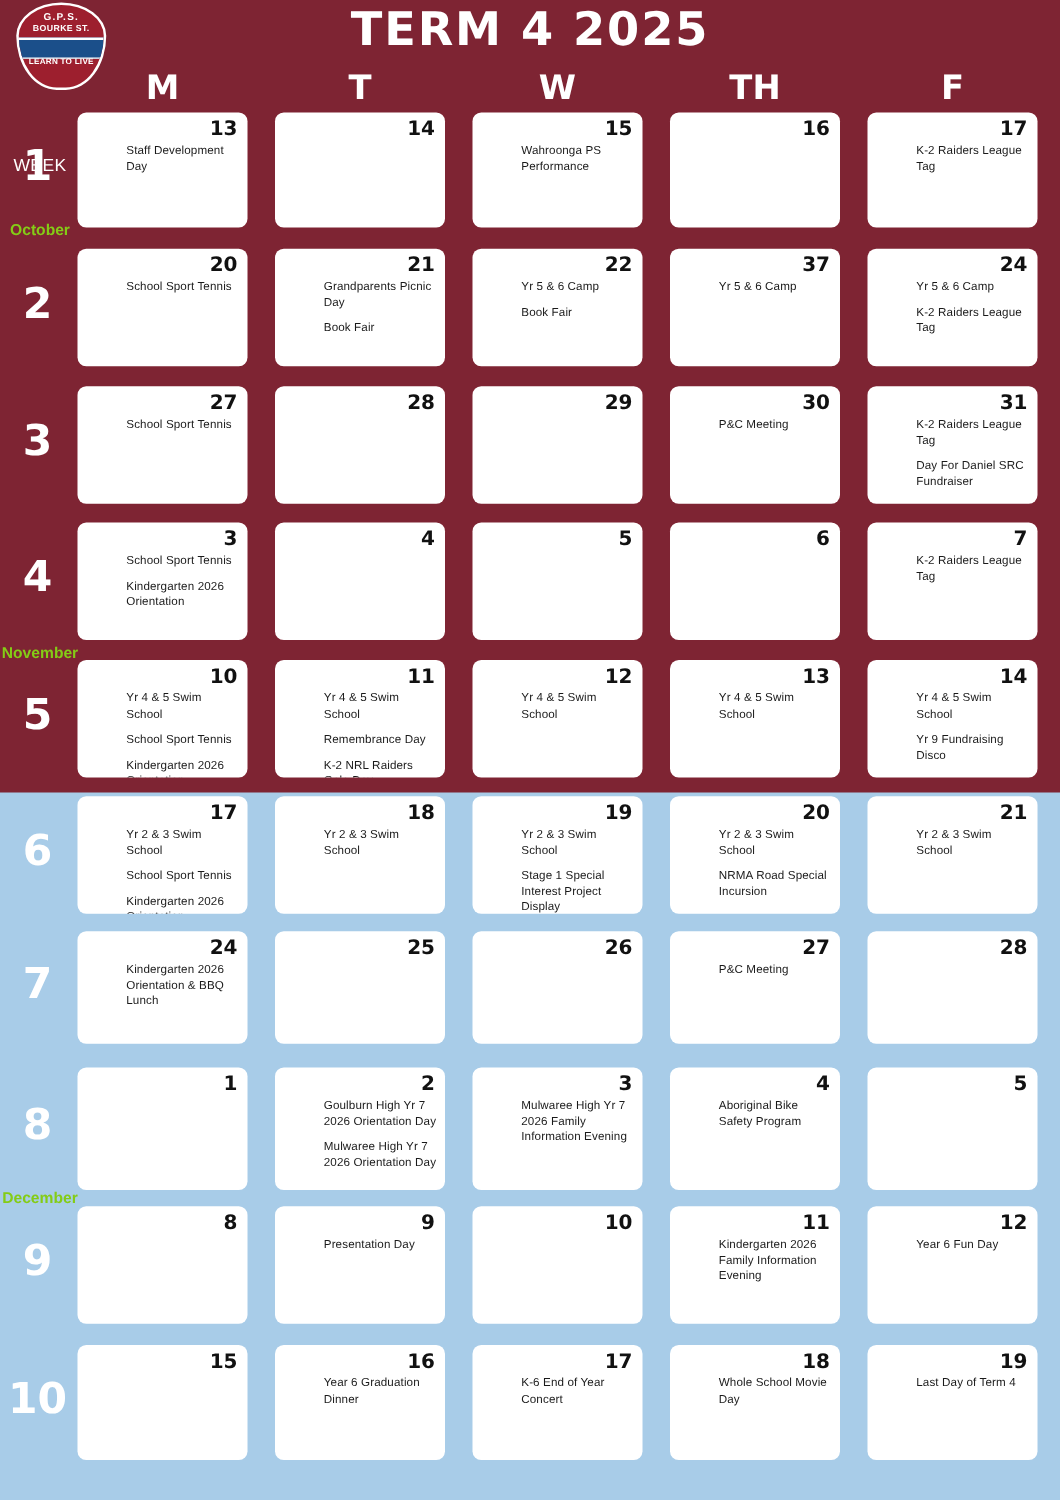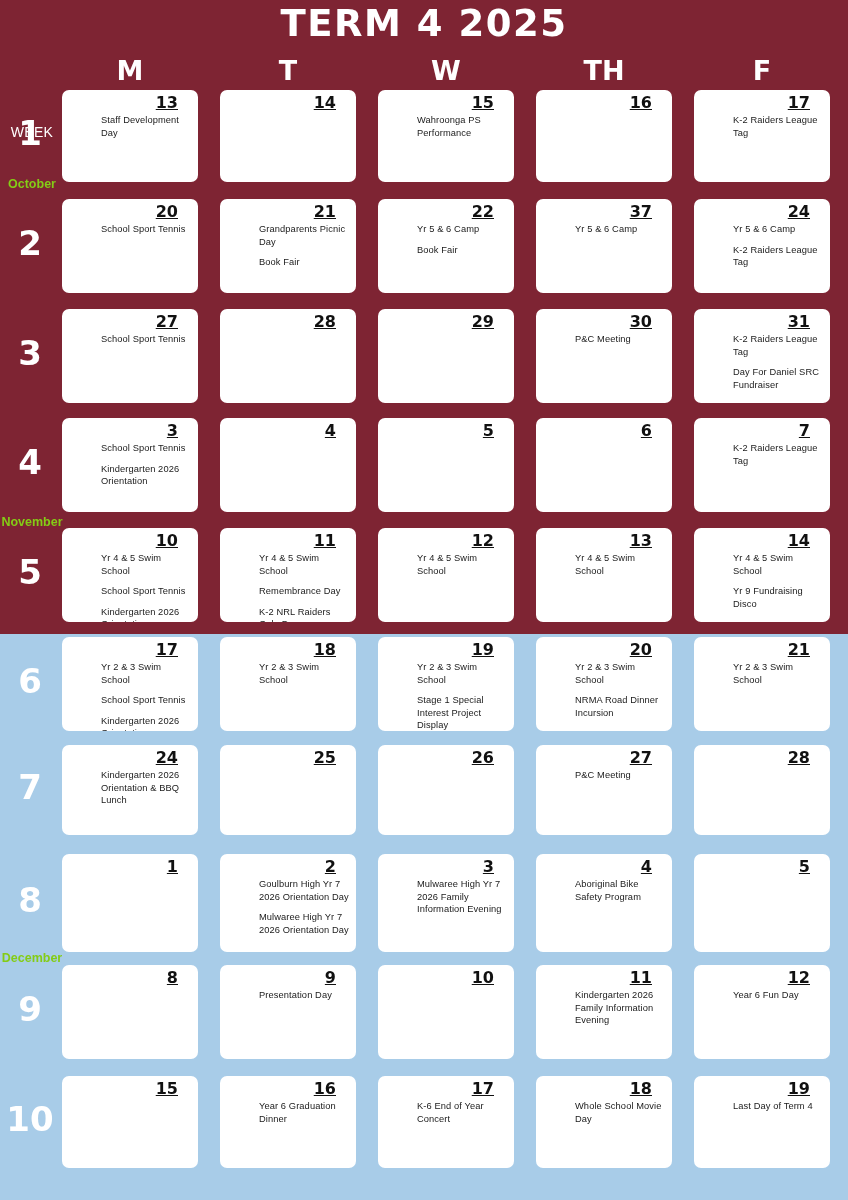--- a/index.html
+++ b/index.html
@@ -151,26 +151,25 @@
   
   .cell {
     position: absolute;
     background: #ffffff;
     border-radius: 7px;
     box-sizing: border-box;
     overflow: hidden;
   }
   .cell-date {
     position: absolute;
-    right: 20px; top: 3px;
+    right: 8px; top: 3px;
     font-size: 16px;
     font-weight: bold;
     color: #111111;
     font-family: "DejaVu Sans", sans-serif;
-    text-decoration: underline;
   }
   .cell-events {
     position: absolute;
     left: 7px; top: 24px;
     right: 6px;
     margin-left: 32px;
   }
   .event {
     font-size: 9.3px;
     color: #1a1a1a;
@@ -183,20 +182,28 @@
 <body>
 
 <div class="page">
   <div class="bg-maroon"></div>
   <div class="bg-blue"></div>
 
   <div class="header">
     <div class="title">TERM 4 2025</div>
   </div>
 
+  <div class="crest">
+    <div class="crest-shield">
+      <div class="crest-top">G.P.S.</div>
+      <div class="crest-band">BOURKE ST.</div>
+      <div class="crest-wave"></div>
+      <div class="crest-bottom">LEARN TO LIVE</div>
+    </div>
+  </div>
 
   <div id="day-headers">
       <div class="day-head" style="left: 62px; top: 55px; width: 136px;">M</div>
       <div class="day-head" style="left: 220px; top: 55px; width: 136px;">T</div>
       <div class="day-head" style="left: 378px; top: 55px; width: 136px;">W</div>
       <div class="day-head" style="left: 536px; top: 55px; width: 136px;">TH</div>
       <div class="day-head" style="left: 694px; top: 55px; width: 136px;">F</div>
     </div>
 
   <div class="week-word" style="top:86px;">WEEK</div>
@@ -377,21 +384,21 @@
         <div class="cell-date">19</div>
         <div class="cell-events">
           <div class="event">Yr 2 &amp; 3 Swim School</div>
           <div class="event">Stage 1 Special Interest Project Display</div>
         </div>
       </div>
       <div class="cell" style="left: 536px; top: 637px; width: 136px; height: 94px;">
         <div class="cell-date">20</div>
         <div class="cell-events">
           <div class="event">Yr 2 &amp; 3 Swim School</div>
-          <div class="event">NRMA Road Dinner Incursion</div>
+          <div class="event">NRMA Road Special Incursion</div>
         </div>
       </div>
       <div class="cell" style="left: 694px; top: 637px; width: 136px; height: 94px;">
         <div class="cell-date">21</div>
         <div class="cell-events">
           <div class="event">Yr 2 &amp; 3 Swim School</div>
         </div>
       </div>
       <div class="week-num" style="top: 767px;">7</div>
       <div class="cell" style="left: 62px; top: 745px; width: 136px; height: 90px;">

